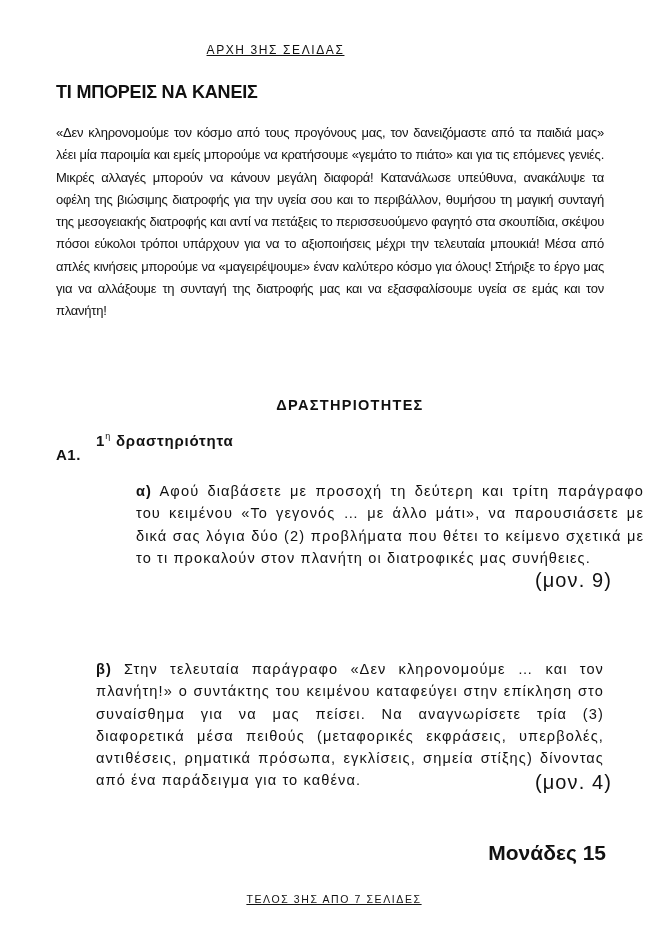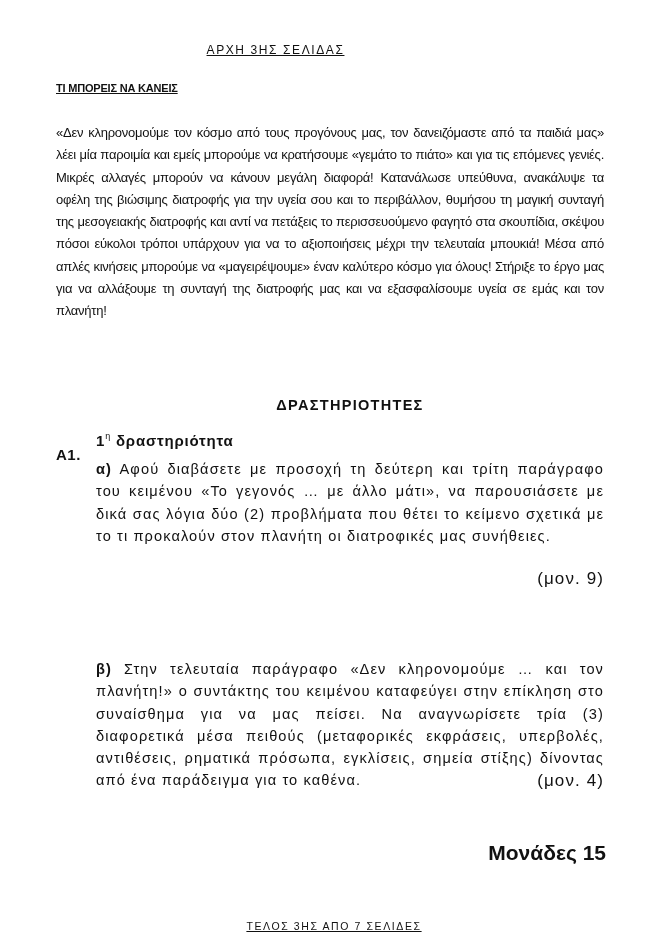--- a/index.html
+++ b/index.html
@@ -7,21 +7,21 @@
     width: 668px; height: 945px; position: relative; overflow: hidden;
     font-family: "Liberation Sans", "DejaVu Sans", sans-serif;
     color: #111111;
   }
   .header-line {
     position: absolute; top: 43px; left: 0; width: 551px; text-align: center;
     font-size: 12px; letter-spacing: 1.6px; text-decoration: underline;
   }
   .section-title {
     position: absolute; top: 82px; left: 56px;
-    font-size: 11px; font-weight: bold; letter-spacing: -0.2px; text-decoration: underline;
+    font-size: 18px; font-weight: bold; letter-spacing: -0.2px;
   }
   .intro {
     position: absolute; top: 122px; left: 56px; width: 548px;
     font-size: 13px; line-height: 22.3px; text-align: justify;
     letter-spacing: -0.25px;
   }
   .activities-title {
     position: absolute; top: 397px; left: 0; width: 668px; text-align: center;
     font-size: 14.5px; font-weight: bold; letter-spacing: 1.3px; padding-left: 16px;
   }
@@ -33,33 +33,33 @@
   .q-number {
     position: absolute; top: 446px; left: 56px;
     font-size: 15px; font-weight: bold; letter-spacing: 0.5px;
   }
   .question {
     position: absolute; left: 96px; width: 508px;
     font-size: 14.6px; line-height: 22.3px; text-align: justify;
     letter-spacing: 1.1px;
   }
   .question .mark { font-weight: bold; }
-  .q-a { top: 458px; }
+  .q-a { top: 480px; margin-left: 40px; }
   .q-b { top: 626px; margin-top: 32px; }
   .points {
-    position: absolute; right: 64px; font-size: 17px; letter-spacing: 1.1px; text-align: right;
+    position: absolute; right: 56px; font-size: 20px; letter-spacing: 1.1px; text-align: right;
   }
   .points-a { top: 569px; }
   .points-b { top: 771px; }
   .total {
     position: absolute; top: 841px; right: 62px;
     font-size: 21px; font-weight: bold;
   }
   .footer-line {
-    position: absolute; top: 920px; left: 0; width: 668px; text-align: center;
+    position: absolute; top: 893px; left: 0; width: 668px; text-align: center;
     font-size: 10.5px; letter-spacing: 1.6px; text-decoration: underline;
   }
 </style>
 </head>
 <body>
 
 <div class="header-line">ΑΡΧΗ 3ΗΣ ΣΕΛΙΔΑΣ</div>
 
 <div class="section-title">ΤΙ ΜΠΟΡΕΙΣ ΝΑ ΚΑΝΕΙΣ</div>
 

